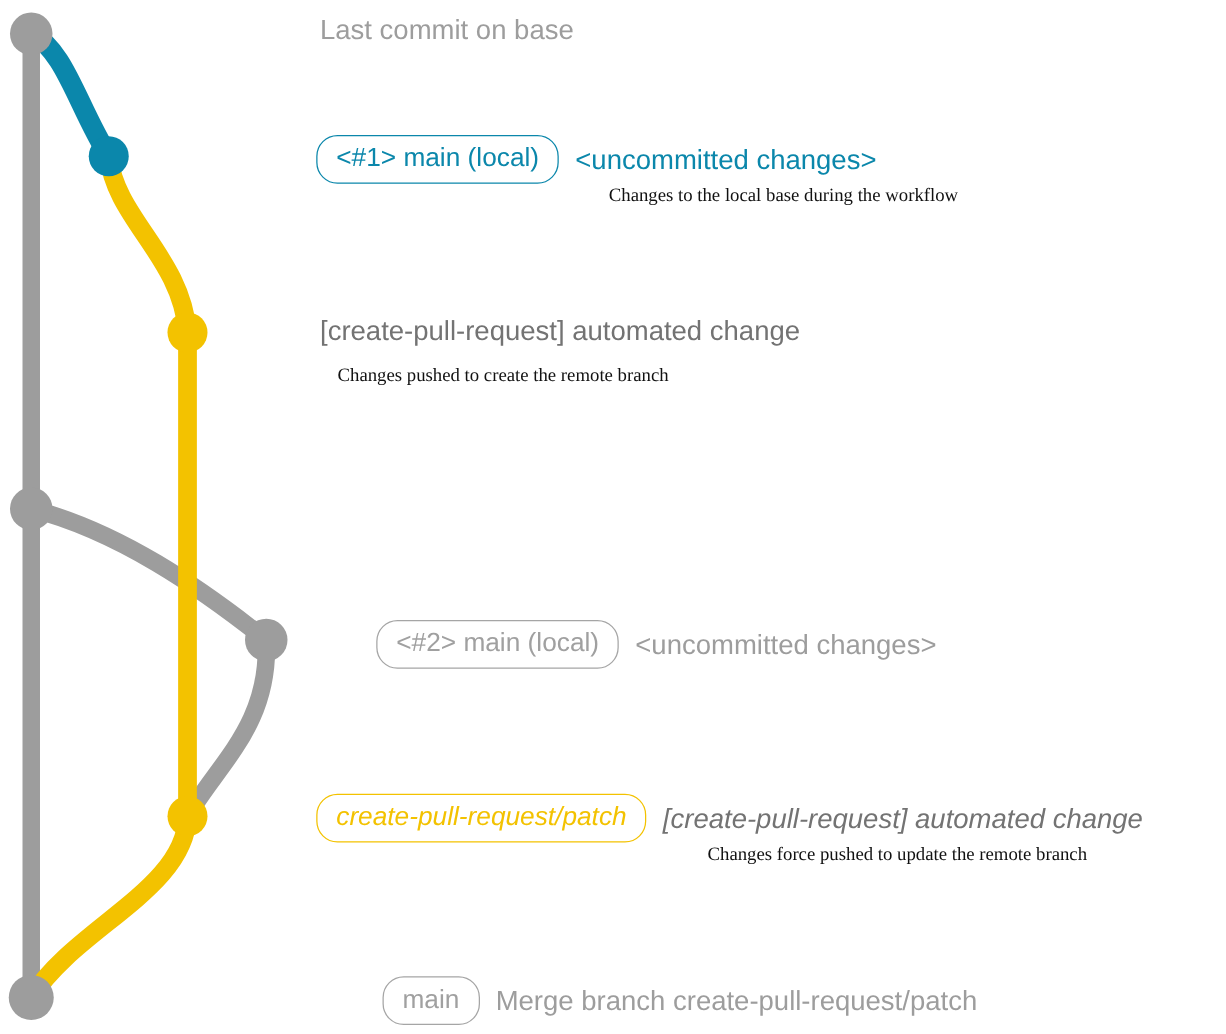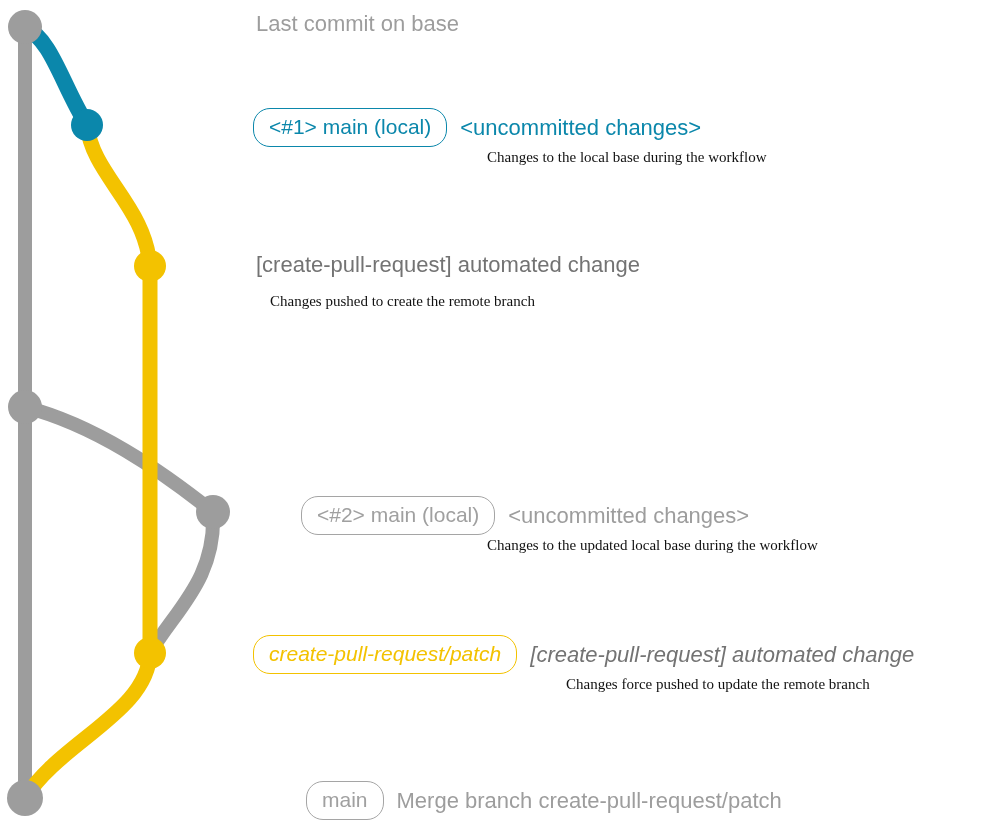--- a/index.html
+++ b/index.html
@@ -139,21 +139,20 @@
     <span class="headline yellow">[create-pull-request] automated change</span>
   </div>
   <div class="desc" style="left:270px; top:290px;">Changes pushed to create the remote branch</div>
 
 
   <div class="row" style="left:253px; top:496px;">
     <span class="badge gray">&lt;#2&gt; main (local)</span>
     <span class="badge-gap"></span>
     <span class="headline gray">&lt;uncommitted changes&gt;</span>
   </div>
-  <div class="desc" style="left:487px; top:534px;">Changes to the updated local base during the workflow</div>
 
   <div class="row" style="left:253px; top:635px;font-style:italic;">
     <span class="badge yellow">create-pull-request/patch</span>
     <span class="badge-gap"></span>
     <span class="headline yellow">[create-pull-request] automated change</span>
   </div>
   <div class="desc" style="left:566px; top:673px;">Changes force pushed to update the remote branch</div>
 
   <div class="row" style="left:258px; top:781px;">
     <span class="badge gray">main</span>

